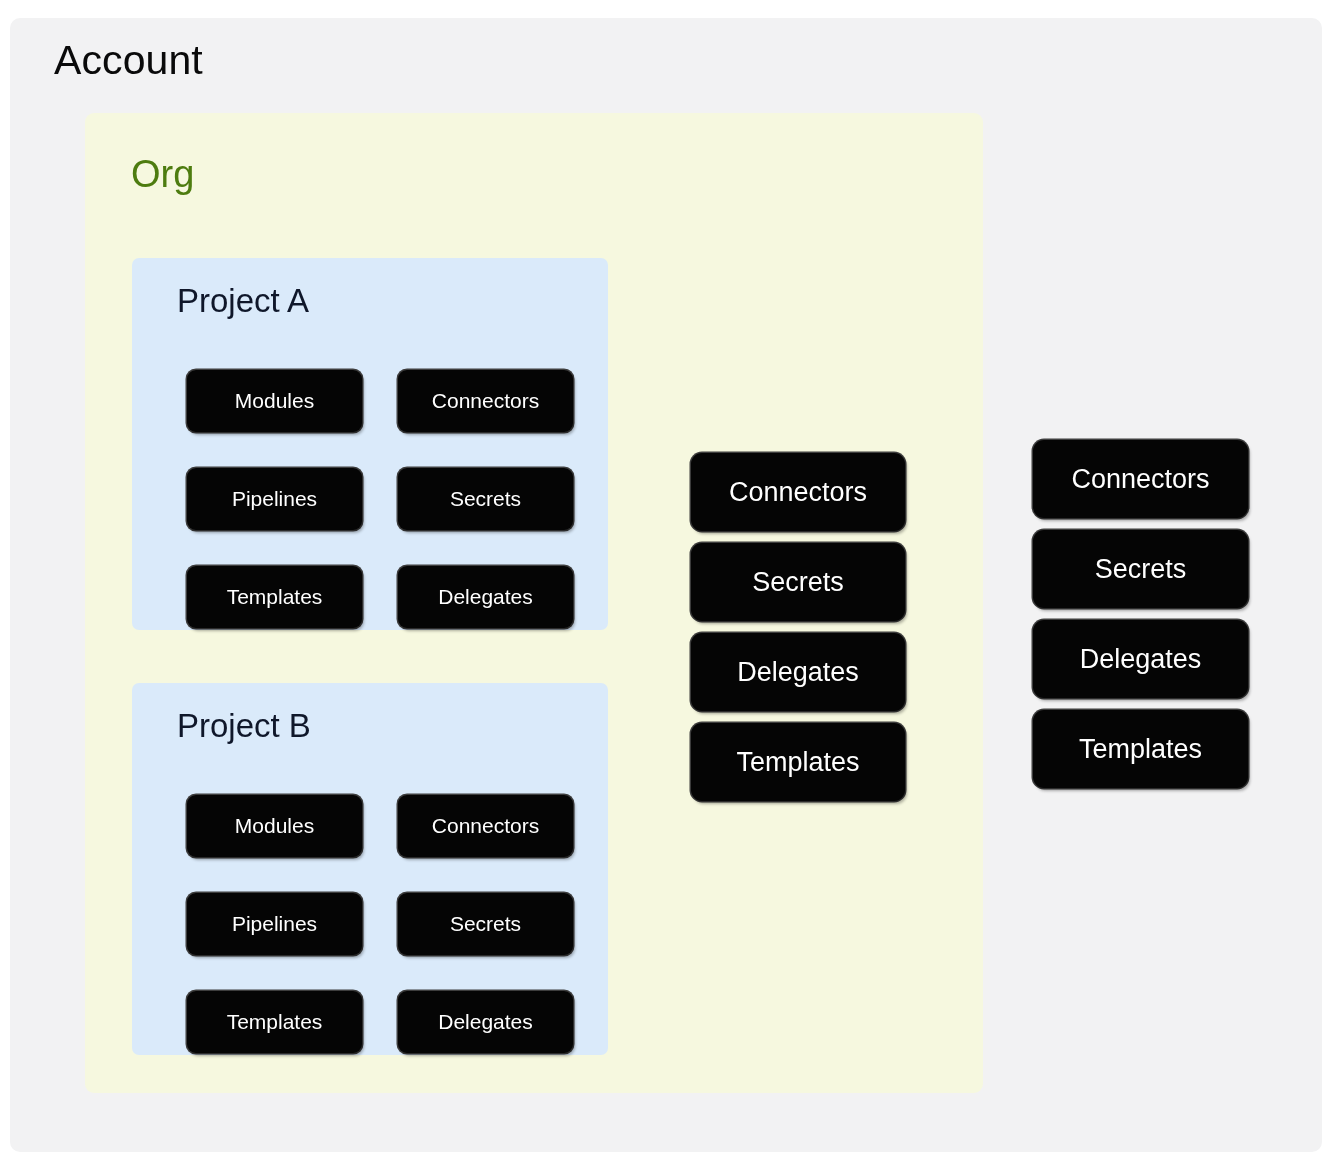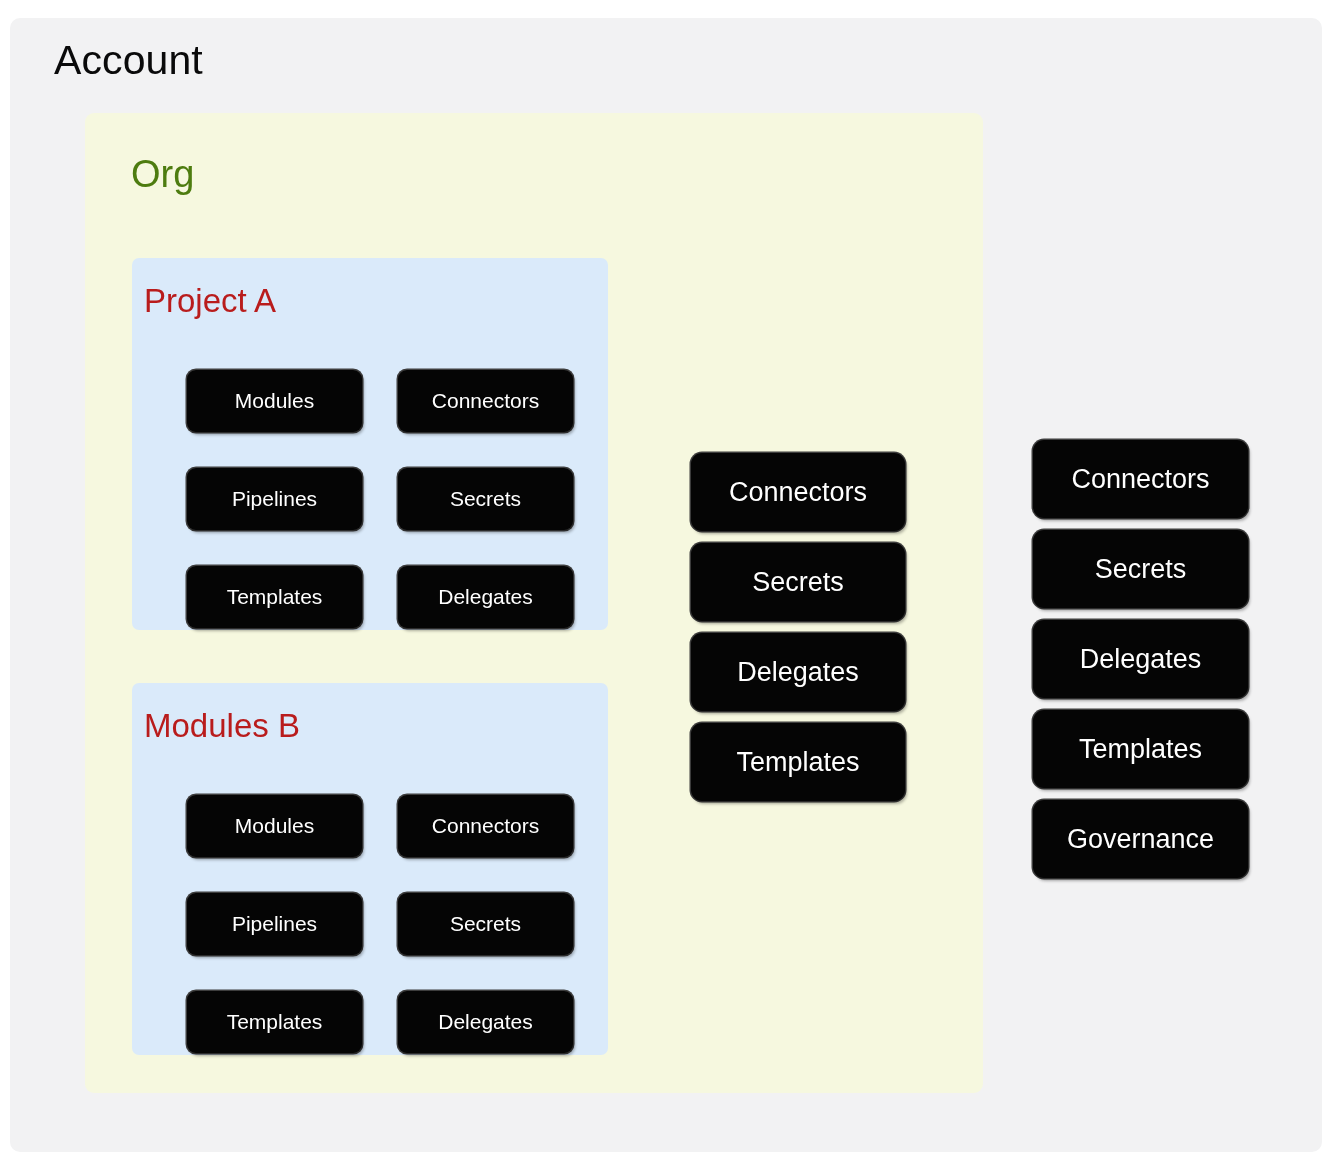--- a/index.html
+++ b/index.html
@@ -72,25 +72,25 @@
     width: 476px;
     background: #daeafa;
     border-radius: 7px;
     box-sizing: border-box;
   }
   .project-a { left: 47px; top: 145px; height: 372px; }
   .project-b { left: 47px; top: 570px; height: 372px; }
 
   .project-title {
     position: absolute;
-    left: 12px;
+    left: 45px;
     top: 26px;
     font-size: 33px;
     line-height: 1;
-    color: #b91c1c;
+    color: #0f172a;
     font-weight: 400;
     white-space: nowrap;
   }
 
   .project-grid {
     position: absolute;
     left: 55px;
     top: 112px;
     display: grid;
     grid-template-columns: 175px 175px;
@@ -165,21 +165,21 @@
           <div class="chip chip-sm">Modules</div>
           <div class="chip chip-sm">Connectors</div>
           <div class="chip chip-sm">Pipelines</div>
           <div class="chip chip-sm">Secrets</div>
           <div class="chip chip-sm">Templates</div>
           <div class="chip chip-sm">Delegates</div>
         </div>
       </div>
 
       <div class="project-panel project-b">
-        <div class="project-title">Modules B</div>
+        <div class="project-title">Project B</div>
         <div class="project-grid">
           <div class="chip chip-sm">Modules</div>
           <div class="chip chip-sm">Connectors</div>
           <div class="chip chip-sm">Pipelines</div>
           <div class="chip chip-sm">Secrets</div>
           <div class="chip chip-sm">Templates</div>
           <div class="chip chip-sm">Delegates</div>
         </div>
       </div>
 
@@ -190,18 +190,17 @@
         <div class="chip chip-lg">Templates</div>
       </div>
 
     </div>
 
     <div class="account-column">
       <div class="chip chip-lg">Connectors</div>
       <div class="chip chip-lg">Secrets</div>
       <div class="chip chip-lg">Delegates</div>
       <div class="chip chip-lg">Templates</div>
-      <div class="chip chip-lg">Governance</div>
     </div>
 
   </div>
 
 </div>
 
 </body></html>

